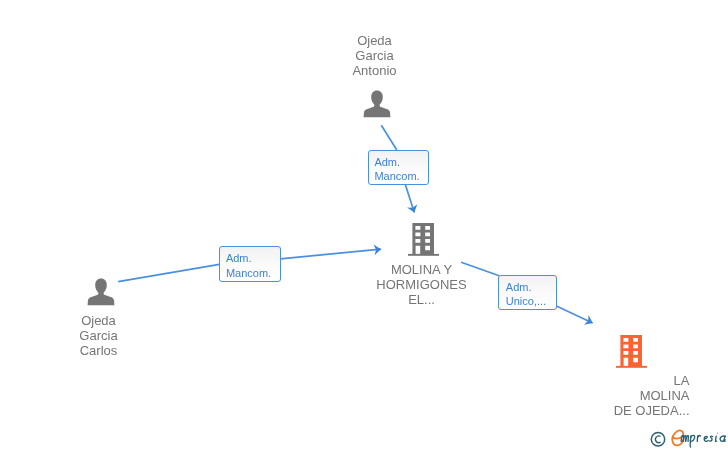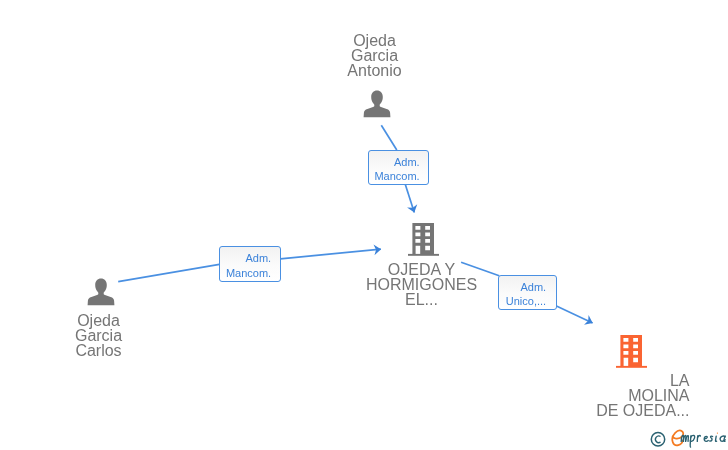--- a/index.html
+++ b/index.html
@@ -5,24 +5,24 @@
 <style>
   html,body{margin:0;padding:0;background:#ffffff;}
   body{width:728px;height:450px;overflow:hidden;
        font-family:"Liberation Sans", sans-serif;
        -webkit-font-smoothing:antialiased;}
   #canvas{position:relative;width:728px;height:450px;background:#fff;}
   #edges{position:absolute;left:0;top:0;width:728px;height:450px;pointer-events:none;}
   .node{position:absolute;}
   .icon-wrap{position:absolute;}
   .node-label{position:absolute;text-align:center;color:#757575;
-      font-size:16px;line-height:15px;white-space:pre-line;}
+      font-size:13px;line-height:15px;white-space:pre-line;}
   .relbox{position:absolute;border:1.5px solid #4a90e2;border-radius:3px;
       background:linear-gradient(to bottom,#f2f2f2 0%,#fbfbfb 55%,#ffffff 100%);color:#3b82d9;font-size:11px;line-height:14.5px;
-      text-align:right;white-space:pre-line;display:flex;align-items:center;
+      text-align:left;white-space:pre-line;display:flex;align-items:center;
       justify-content:center;box-sizing:border-box;padding-top:4px;padding-right:3px;}
   #watermark{position:absolute;left:648px;top:429px;}
 </style>
 </head>
 <body>
 
 <div id="canvas">
 
   <svg id="edges" width="728" height="450" viewBox="0 0 728 450">
     <defs>
@@ -66,21 +66,21 @@
 Carlos</div>
   </div>
 
   <div class="node" style="left:363px;top:223px;width:121px;">
     <span class="icon-wrap" style="left:45px;top:0px;width:31px;height:34px;">
       <svg width="31" height="34" viewBox="0 0 31 34">
         <path fill="#757575" fill-rule="evenodd" d="M4.4 0.0 H26.0 V31.0 H4.4 Z M7.4 3.0 h5.0 v3.7 h-5.0 z M17.2 3.0 h4.8 v3.7 h-4.8 z M7.4 9.5 h5.0 v3.7 h-5.0 z M17.2 9.5 h4.8 v3.7 h-4.8 z M7.4 16.1 h5.0 v3.6 h-5.0 z M17.2 16.1 h4.8 v3.6 h-4.8 z M7.6 22.7 h4.6 v8.3 h-4.6 z M17.2 22.7 h4.8 v4.5 h-4.8 z"></path>
         <rect x="0" y="30.9" width="31" height="1.9" fill="#757575"></rect>
       </svg>
     </span>
-    <div class="node-label" style="left:-2px;top:38.5px;width:121px;">OJEDA Y
+    <div class="node-label" style="left:-2px;top:38.5px;width:121px;">MOLINA Y
 HORMIGONES
 EL...</div>
   </div>
 
   <div class="node" style="left:571px;top:335px;width:121px;">
     <span class="icon-wrap" style="left:45px;top:0px;width:31px;height:34px;">
       <svg width="31" height="34" viewBox="0 0 31 34">
         <path fill="#fa6432" fill-rule="evenodd" d="M4.4 0.0 H26.0 V31.0 H4.4 Z M7.4 3.0 h5.0 v3.7 h-5.0 z M17.2 3.0 h4.8 v3.7 h-4.8 z M7.4 9.5 h5.0 v3.7 h-5.0 z M17.2 9.5 h4.8 v3.7 h-4.8 z M7.4 16.1 h5.0 v3.6 h-5.0 z M17.2 16.1 h4.8 v3.6 h-4.8 z M7.6 22.7 h4.6 v8.3 h-4.6 z M17.2 22.7 h4.8 v4.5 h-4.8 z"></path>
         <rect x="0" y="30.9" width="31" height="1.9" fill="#fa6432"></rect>
       </svg>

